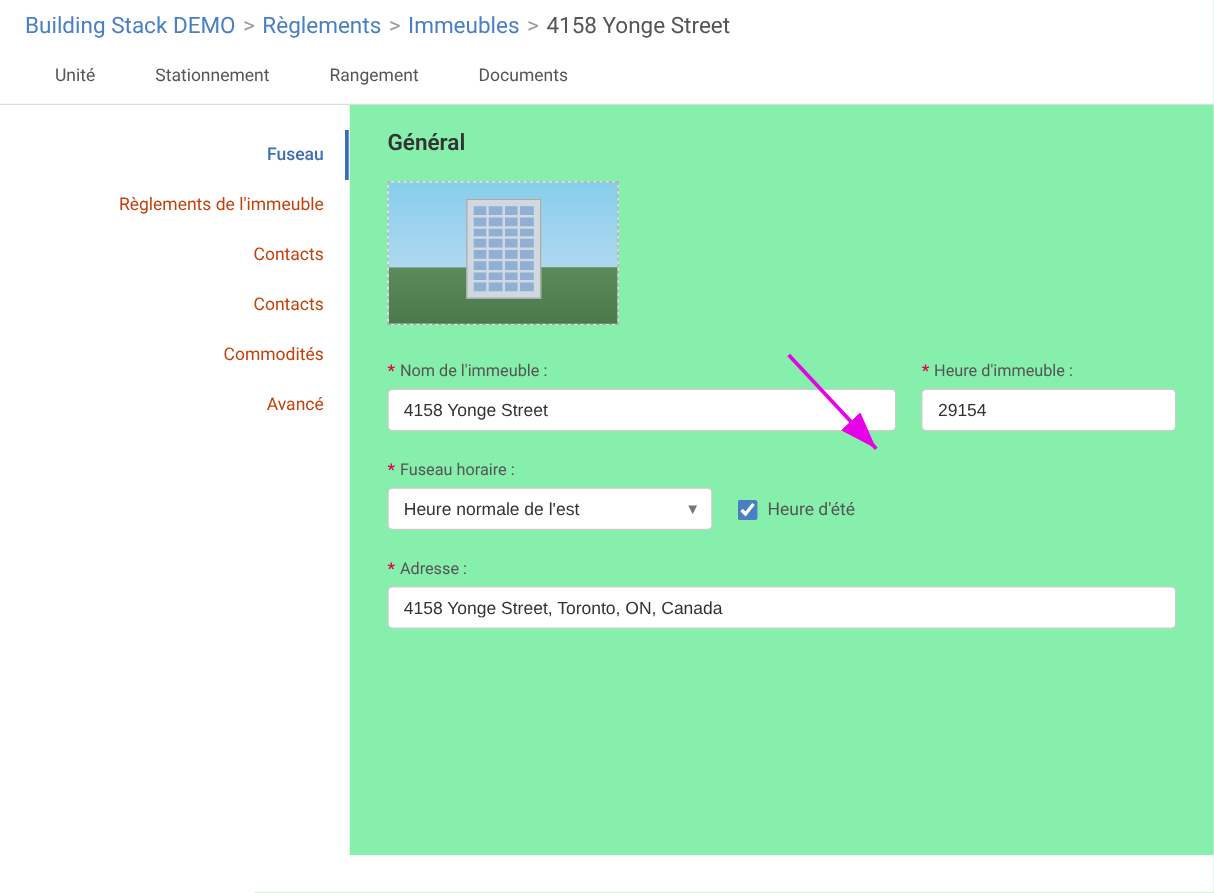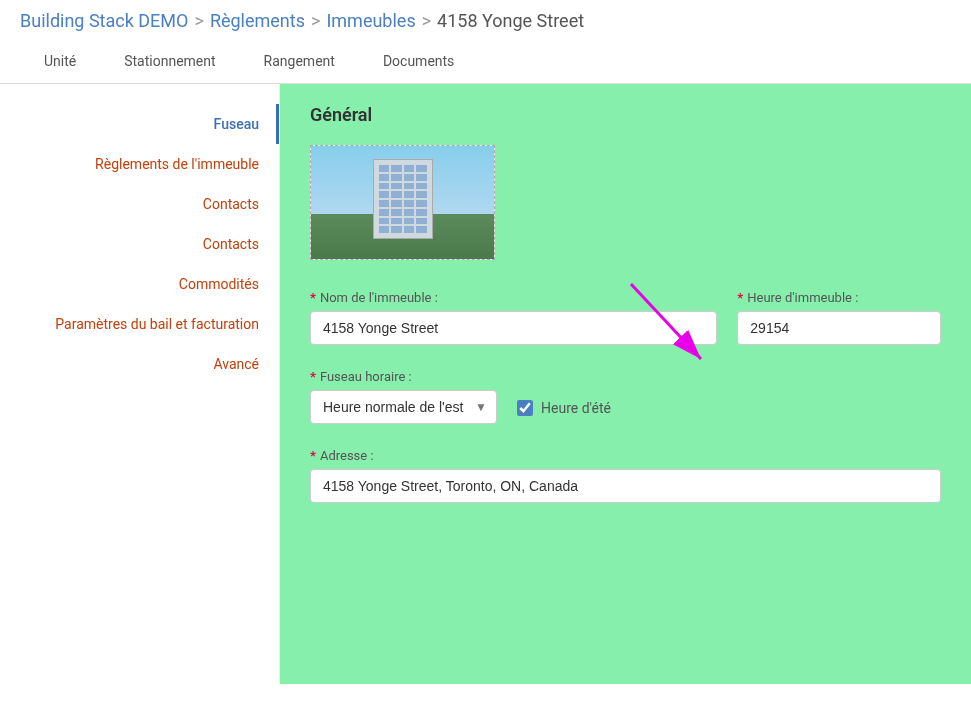--- a/index.html
+++ b/index.html
@@ -178,21 +178,21 @@
       font-size: 14px;
       color: #333;
       background: #fff;
       outline: none;
     }
 
     
     .form-select-wrapper {
       position: relative;
       display: inline-block;
-      width: 187px;
+      width: 260px;
     }
     .form-select {
       width: 100%;
       padding: 8px 32px 8px 12px;
       border: 1px solid #ccc;
       border-radius: 4px;
       font-size: 14px;
       color: #333;
       background: #fff;
       appearance: none;
@@ -260,21 +260,20 @@
 </div>
 
 <div class="main-layout">
 
   <div class="sidebar">
     <div class="sidebar-item active">Fuseau</div>
     <div class="sidebar-item">Règlements de l'immeuble</div>
     <div class="sidebar-item">Contacts</div>
     <div class="sidebar-item">Contacts</div>
     <div class="sidebar-item">Commodités</div>
-    <div class="sidebar-item">Paramètres du bail et facturation</div>
     <div class="sidebar-item">Avancé</div>
   </div>
 
   <div class="content">
 
     <div class="section-title">Général</div>
 
     <div class="building-img">
       <div class="building-img-placeholder">
         <div class="sky-bg"></div>

